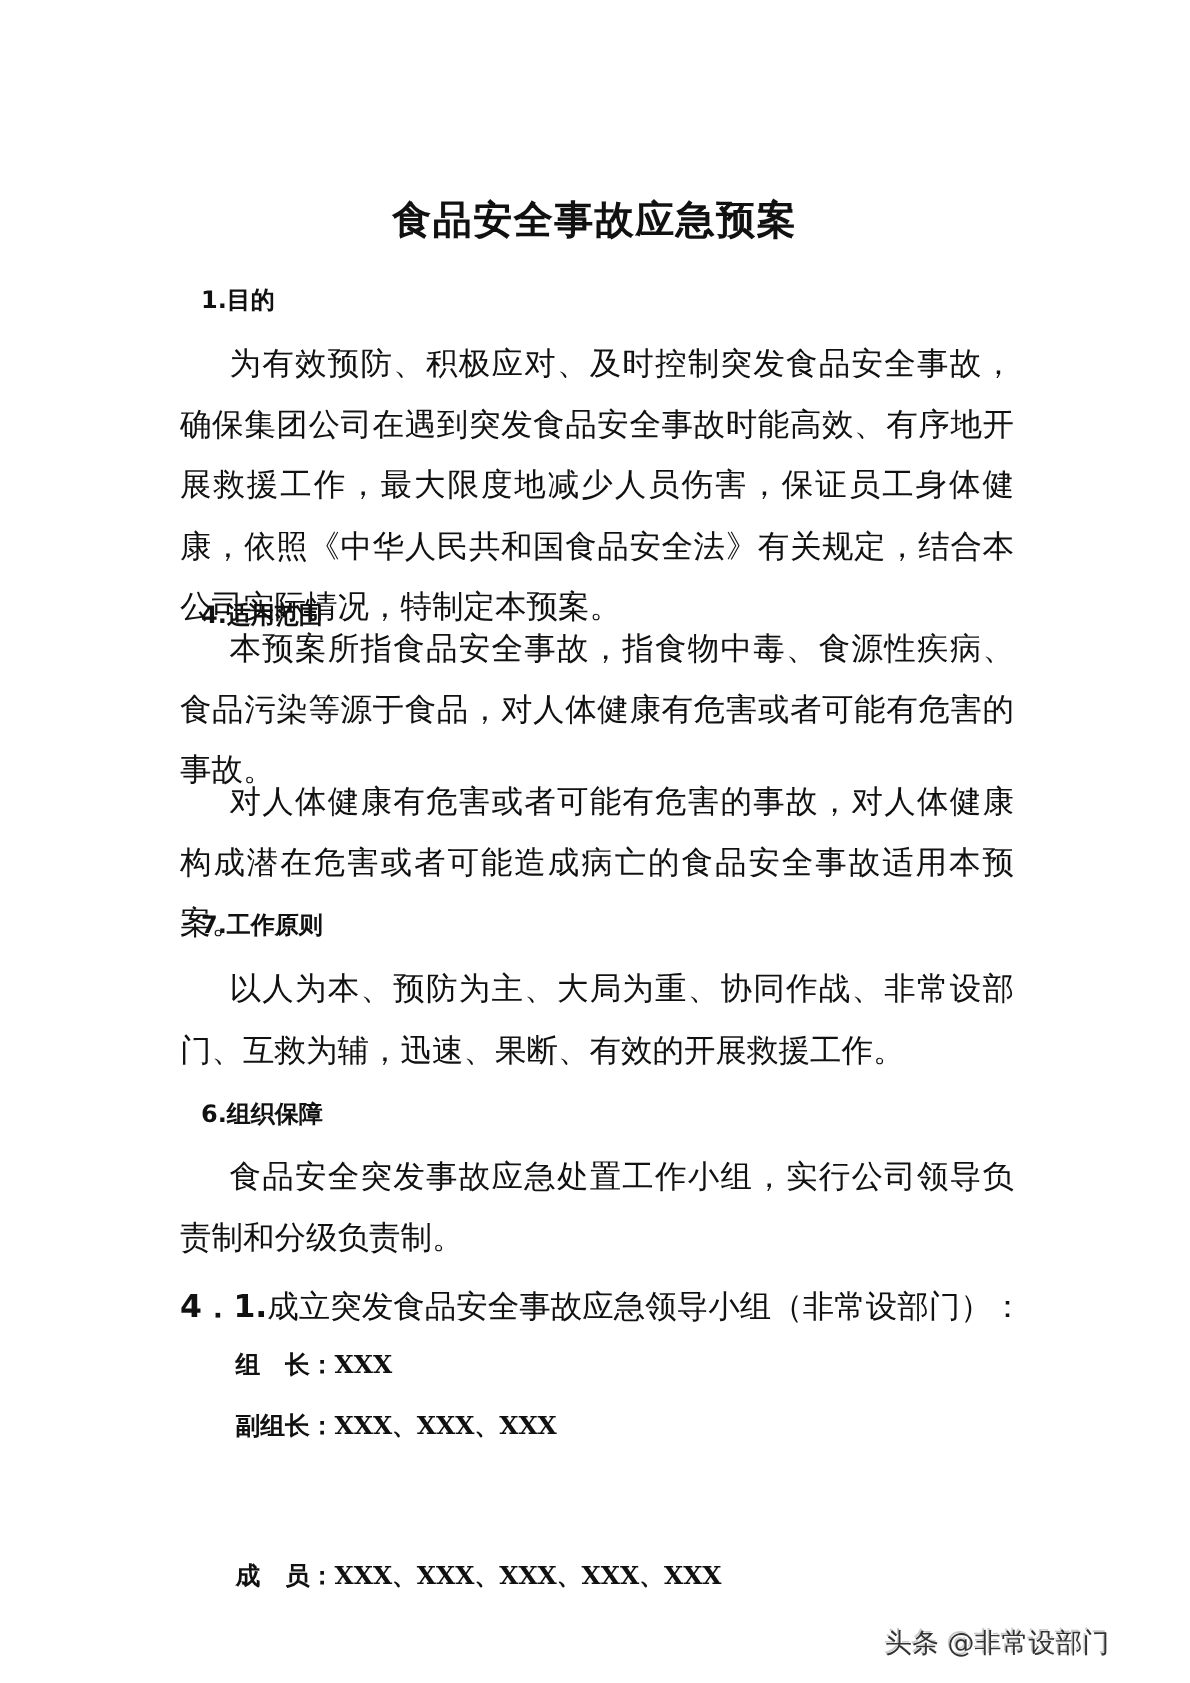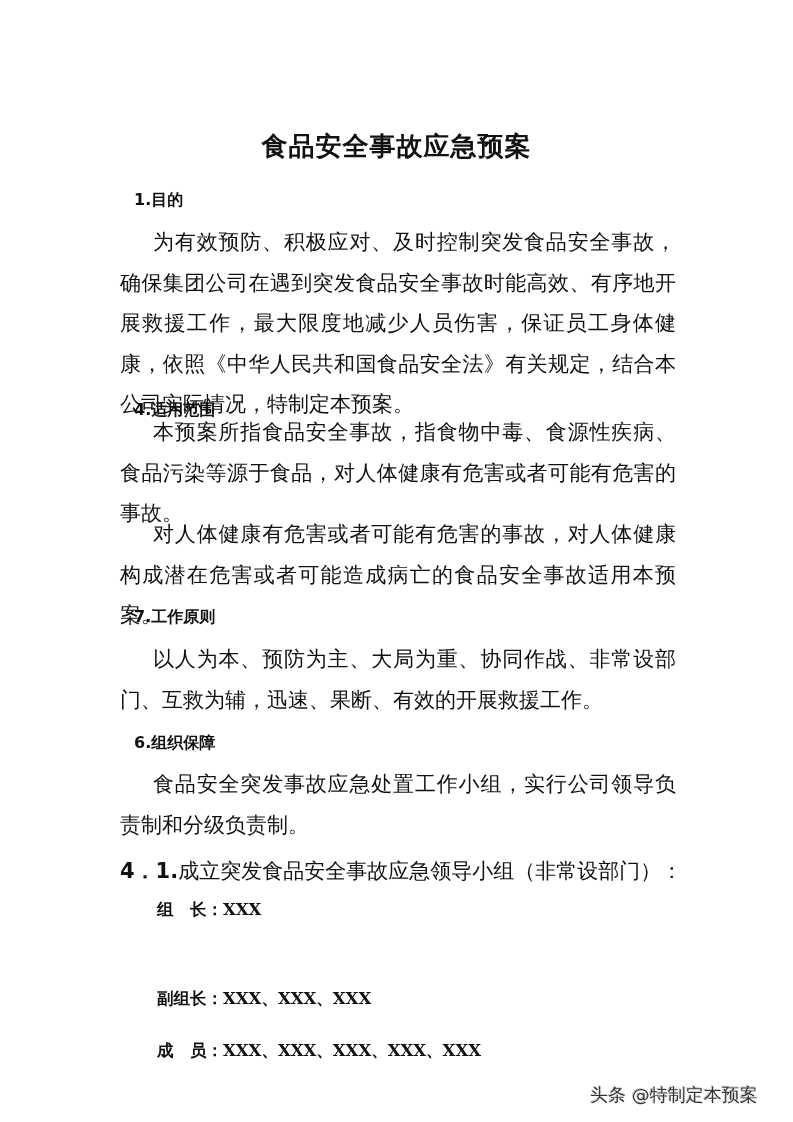--- a/index.html
+++ b/index.html
@@ -50,20 +50,20 @@
 <div class="h" style="top:733px">6.组织保障</div>
 <div class="p" style="top:764px">食品安全突发事故应急处置工作小组，实行公司领导负责制和分级负责制。</div>
 
 <div class="line" style="top:857px">
   <b>4．1.</b><span>成立突发食品安全事故应急领导小组（非常设部门）：</span>
 </div>
 
 <div class="member" style="top:899px">
   <span>组　长：</span><span>XXX</span>
 </div>
-<div class="member" style="top:988px">
+<div class="member" style="top:940px">
   <span>副组长：</span><span>XXX、XXX、XXX</span>
 </div>
 <div class="member" style="top:1040px">
   <span>成　员：</span><span>XXX、XXX、XXX、XXX、XXX</span>
 </div>
 
-<div class="watermark">头条 @特制定本预案</div>
+<div class="watermark">头条 @非常设部门</div>
 
 </body></html>

